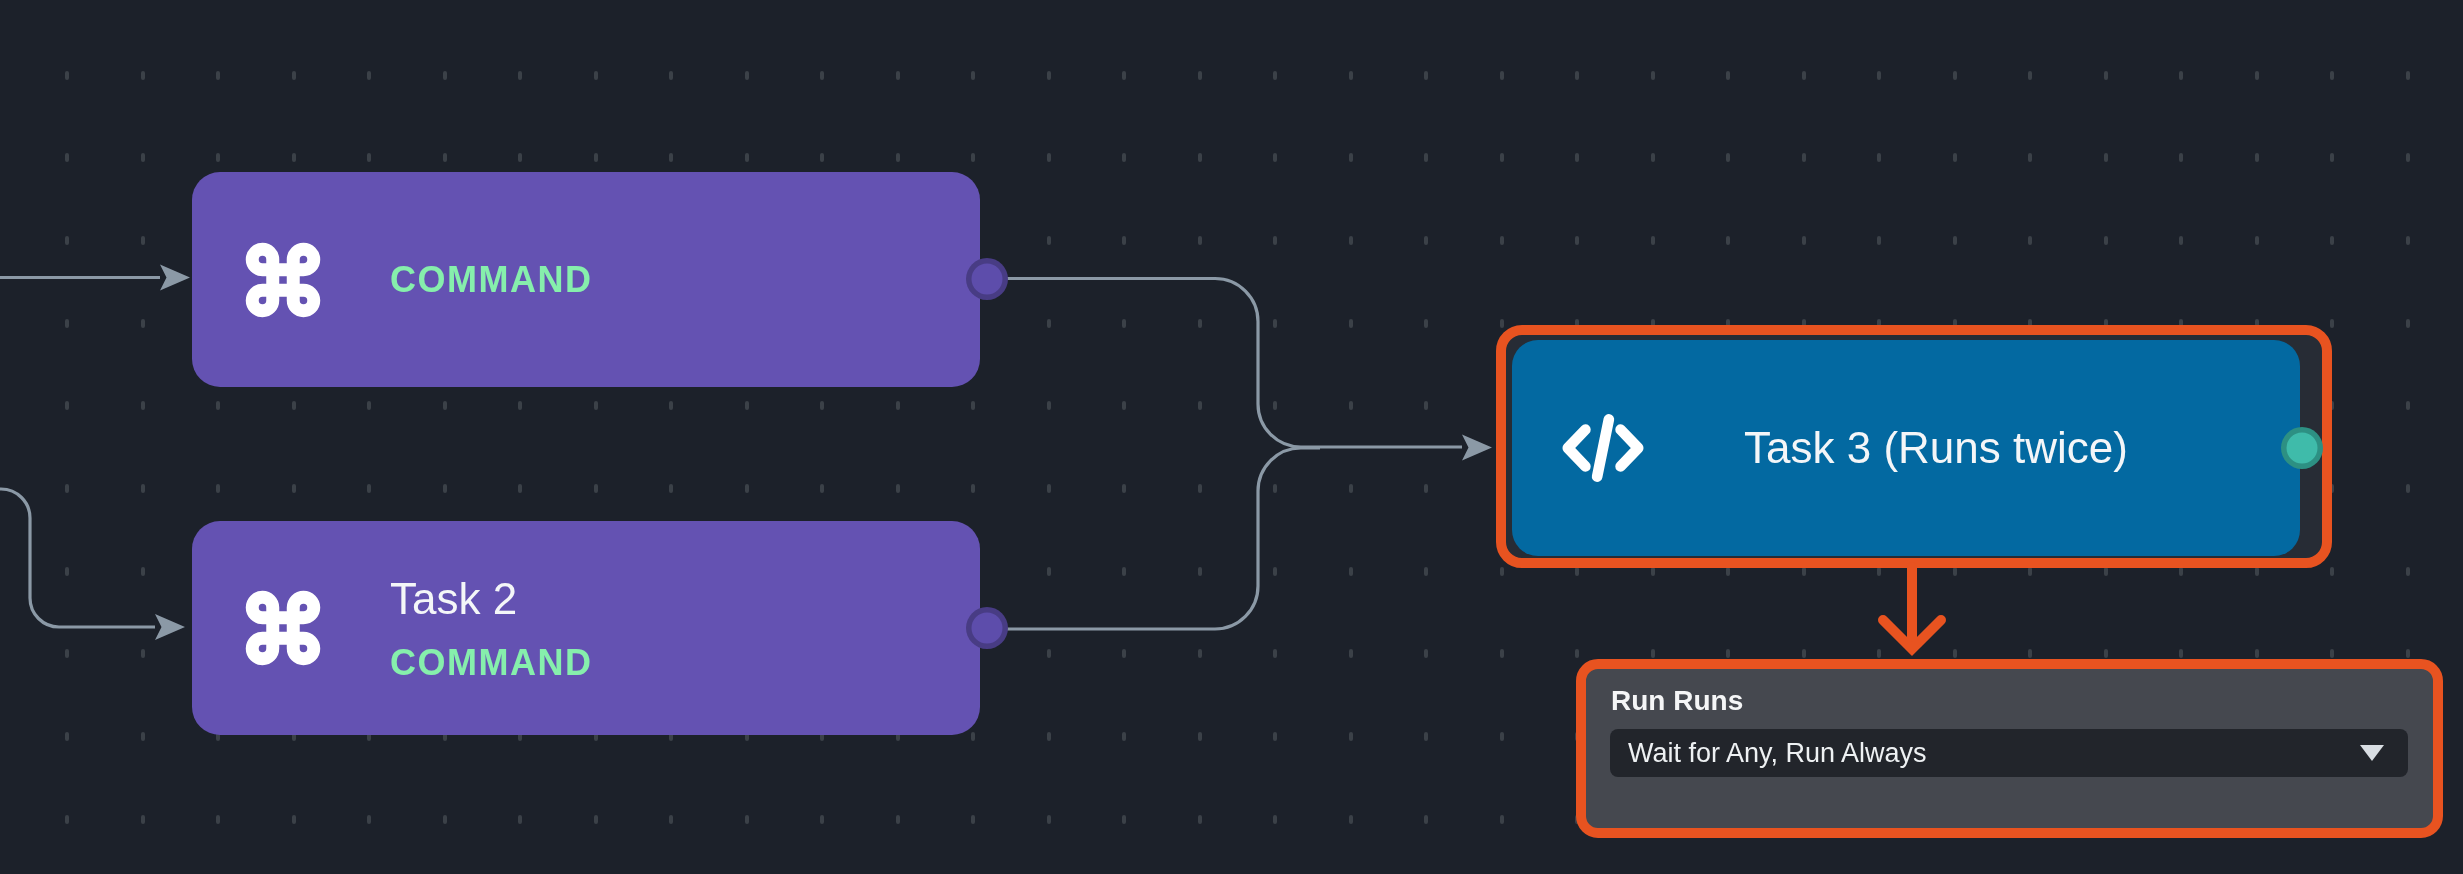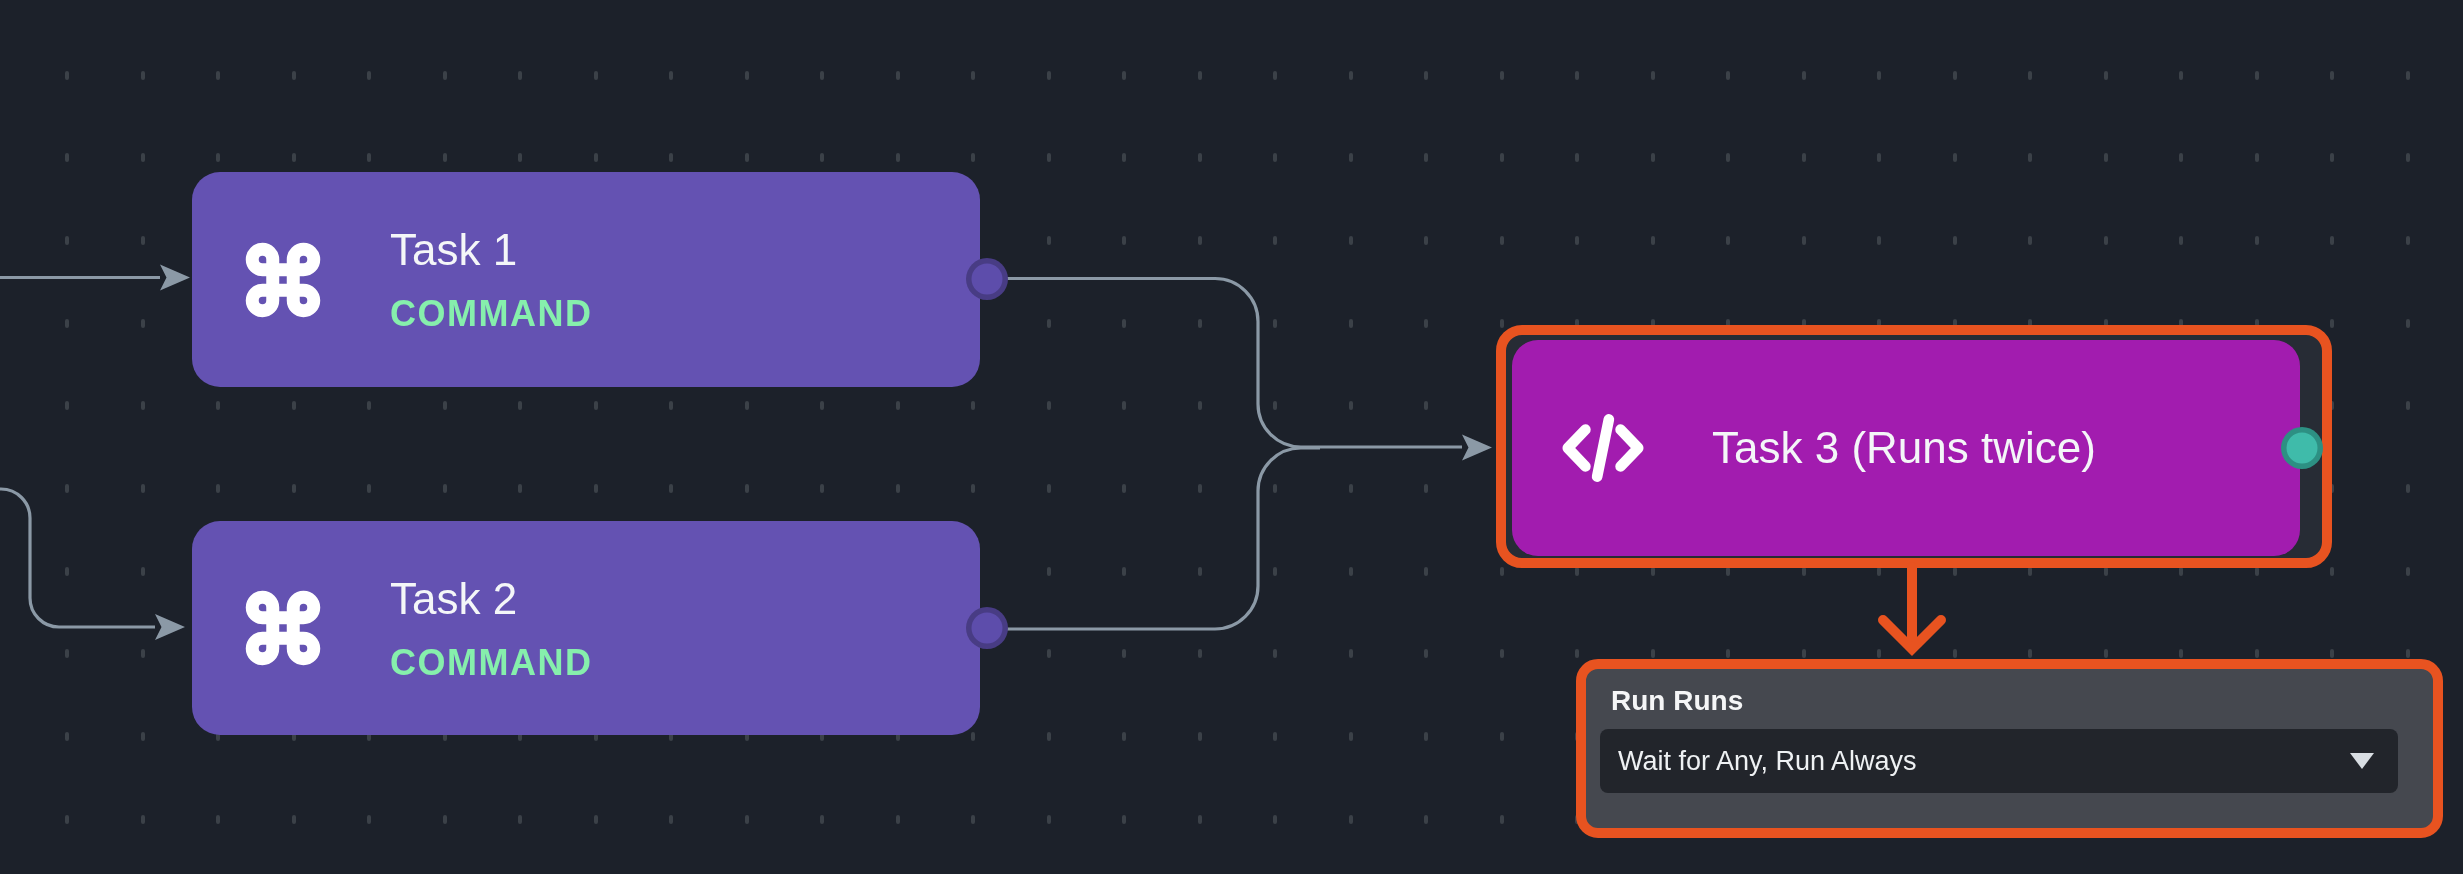--- a/index.html
+++ b/index.html
@@ -19,21 +19,21 @@
     background:#41464e;opacity:.85;
   }
 
   
   .node{
     position:absolute;border-radius:28px;
     display:flex;align-items:center;
     z-index:2;box-sizing:border-box;
   }
   .node-purple{background:#6452b2;}
-  .node-teal{background:#a21caf;border-radius:26px;}
+  .node-teal{background:#0369a1;border-radius:26px;gap:32px;}
   .node-icon{flex:0 0 auto;display:flex;align-items:center;justify-content:center;}
   .node-text{display:flex;flex-direction:column;justify-content:center;gap:20px;}
   .node-title{
     font-size:44px;font-weight:400;color:#f4f6f8;line-height:1.12;
     white-space:nowrap;
   }
   .node-subtitle{
     font-size:36px;font-weight:700;letter-spacing:1.5px;line-height:1.1;
     white-space:nowrap;
   }
@@ -57,21 +57,21 @@
   #run-mode-panel{
     position:absolute;left:1576px;top:659px;width:867px;height:179px;
     box-sizing:border-box;border:10px solid #e85320;border-radius:22px;
     background:#45484f;z-index:2;
   }
   #run-mode-label{
     position:absolute;left:25px;top:16px;
     font-size:28px;font-weight:700;color:#f5f6f7;
   }
   #run-mode-select{
-    position:absolute;left:14px;top:60px;width:798px;height:64px;
+    position:absolute;left:24px;top:60px;width:798px;height:48px;
     box-sizing:border-box;background:#22252b;border-radius:8px;
     display:flex;align-items:center;
     padding:0 24px 0 18px;cursor:pointer;
   }
   #run-mode-value{font-size:27px;color:#eef1f3;flex:1 1 auto;}
   .caret-down{
     width:0;height:0;flex:0 0 auto;
     border-left:12px solid transparent;
     border-right:12px solid transparent;
     border-top:16px solid #d9dee3;
@@ -408,21 +408,20 @@
       <div class="grid-dash" style="left: 2405.5px; top: 814.8px; background: rgb(65, 70, 78);"></div>
     </div>
 
   <div class="node node-purple" id="node-task1">
     <span class="node-icon">
       <svg width="82" height="82" viewBox="0 0 24 24" fill="none" stroke="#ffffff" stroke-width="3.8" stroke-linecap="round" stroke-linejoin="round">
         <path d="M15 6v12a3 3 0 1 0 3-3H6a3 3 0 1 0 3 3V6a3 3 0 1 0-3 3h12a3 3 0 1 0-3-3"></path>
       </svg>
     </span>
     <span class="node-text">
-      <span class="node-title">Task 1</span>
       <span class="node-subtitle subtitle-purple">COMMAND</span>
     </span>
   </div>
 
   <div class="node node-purple" id="node-task2">
     <span class="node-icon">
       <svg width="82" height="82" viewBox="0 0 24 24" fill="none" stroke="#ffffff" stroke-width="3.8" stroke-linecap="round" stroke-linejoin="round">
         <path d="M15 6v12a3 3 0 1 0 3-3H6a3 3 0 1 0 3 3V6a3 3 0 1 0-3 3h12a3 3 0 1 0-3-3"></path>
       </svg>
     </span>

